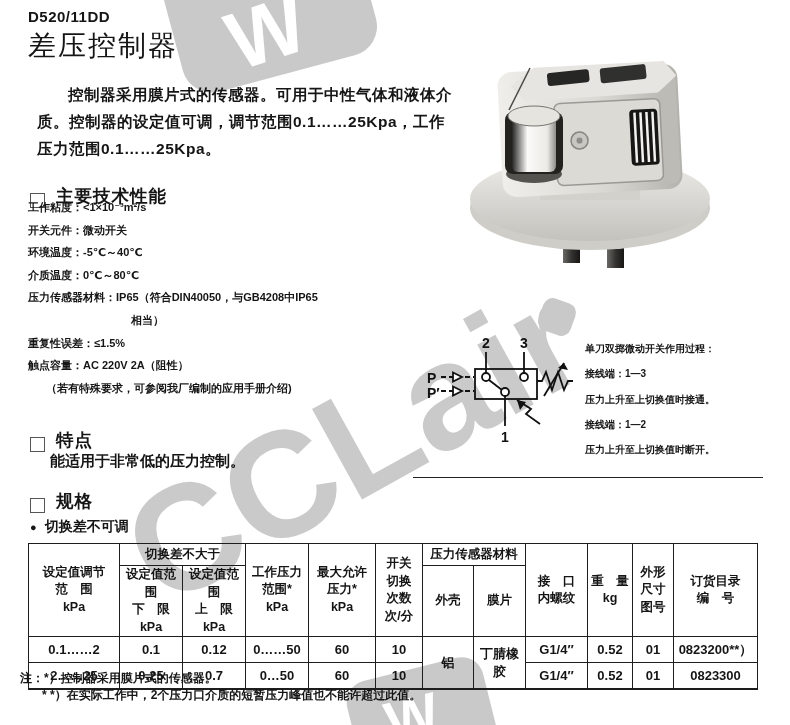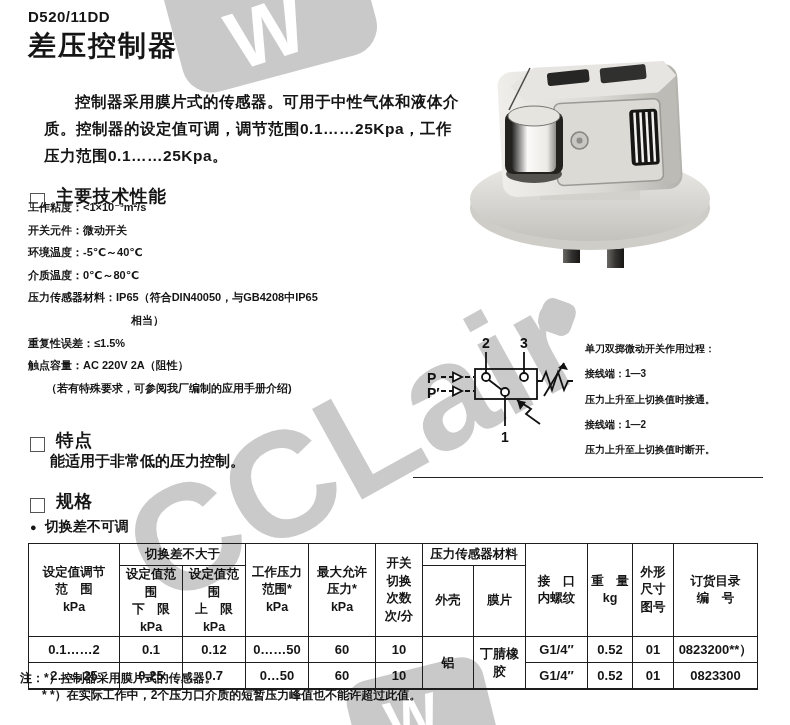--- a/index.html
+++ b/index.html
@@ -13,22 +13,22 @@
   .wm-top-letter{position:absolute;left:52px;top:56px;font-size:82px;font-weight:700;
       color:#fff;transform:rotate(-3deg);}
   .wm-text{left:95px;top:485px;font-size:150px;font-weight:700;line-height:1.2;
       transform:rotate(-29deg);transform-origin:0 0;white-space:nowrap;}
   .wm-dot{left:540px;top:300px;width:34px;height:34px;background:#c9c9c9;border-radius:10px;transform:rotate(20deg);}
   .wm-bottom-blob{left:352px;top:668px;width:140px;height:100px;background:#c9c9c9;
       border-radius:22px;transform:rotate(-14deg);}
   .wm-bottom-letter{position:absolute;left:34px;top:14px;font-size:56px;font-weight:700;color:#fff;}
   
   .model{left:28px;top:8px;font-size:15px;font-weight:700;letter-spacing:.5px;z-index:1;}
-  .title{left:28px;top:27px;font-size:28px;font-weight:700;margin:0;letter-spacing:2px;z-index:1;}
-  .intro{left:28px;top:72px;width:424px;margin:16px;font-size:15.5px;font-weight:700;
+  .title{left:28px;top:27px;font-size:28px;font-weight:400;margin:0;letter-spacing:2px;z-index:1;}
+  .intro{left:28px;top:72px;width:424px;margin:9px;font-size:15.5px;font-weight:700;
       line-height:27px;text-indent:2em;letter-spacing:.5px;z-index:1;}
   
   .sec-head{position:absolute;display:flex;align-items:flex-end;gap:11px;z-index:1;}
   .chk{width:13px;height:13px;border:1.5px solid #555;background:transparent;display:inline-block;}
   .sec-title{font-size:17.5px;font-weight:700;letter-spacing:1px;}
   .tech-lines{left:28px;top:196px;width:430px;font-size:11px;font-weight:700;
       line-height:22.6px;z-index:1;}
   .tline{white-space:pre-wrap;}
   .ind-xl{padding-left:103px;}
   .ind-sm{padding-left:18px;}

